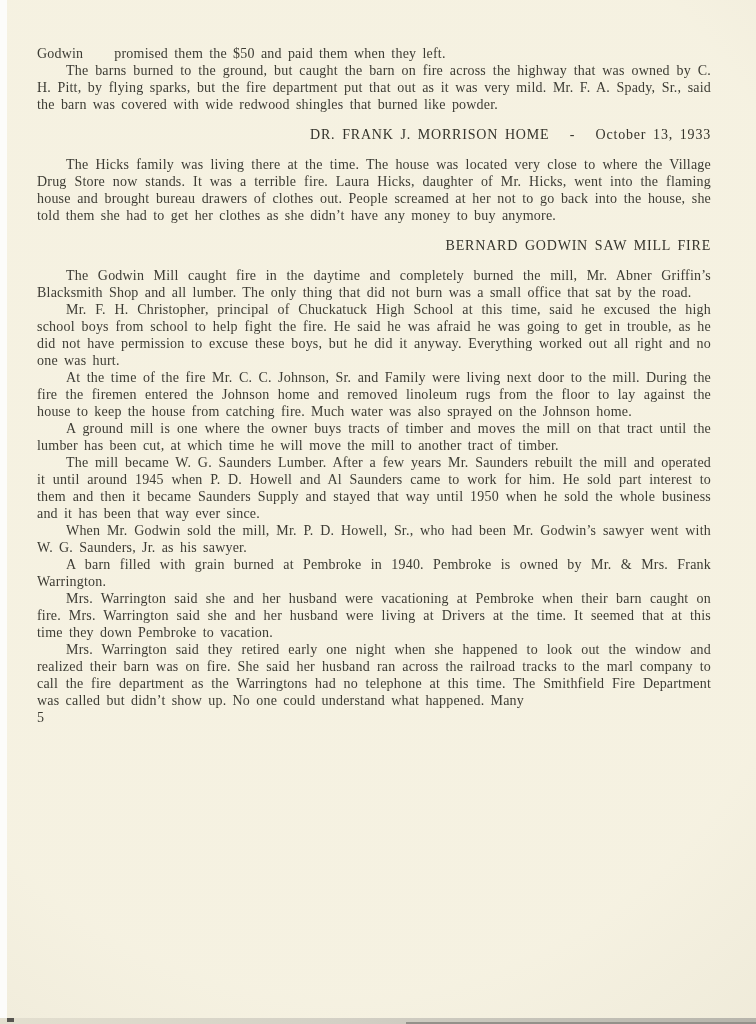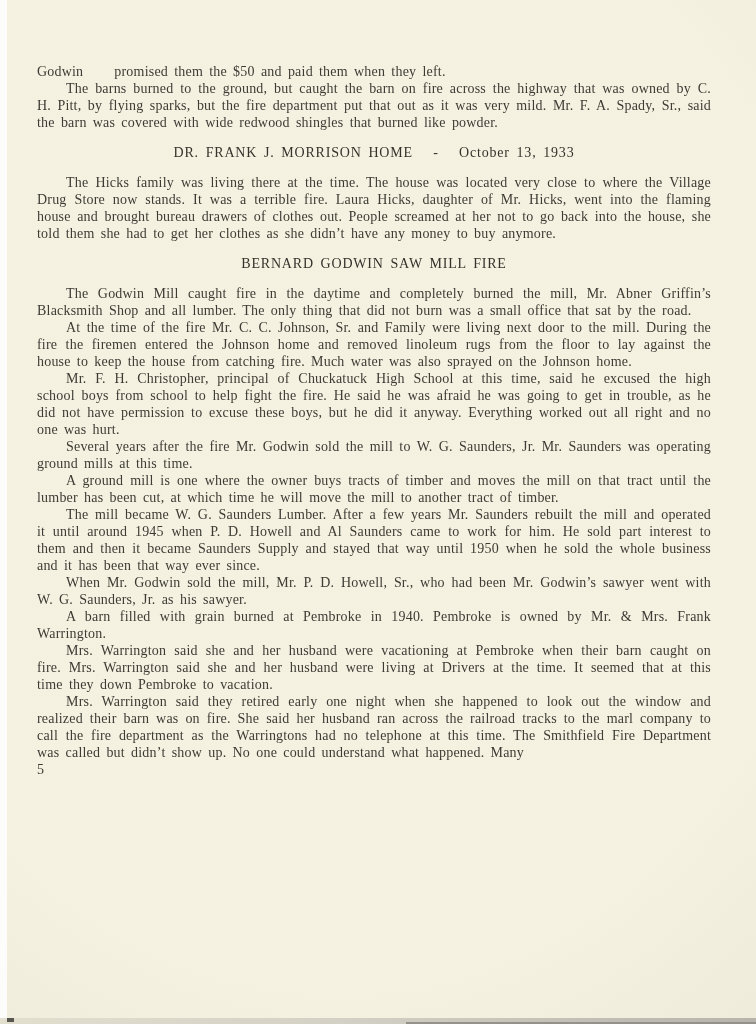--- a/index.html
+++ b/index.html
@@ -28,21 +28,21 @@
   .scan-edge-bottom-line {
     position: absolute; right: 0; bottom: 0; width: 350px; height: 2px;
     background: #93918a;
   }
   .scan-speck {
     position: absolute; left: 7px; bottom: 2px; width: 7px; height: 4px;
     background: #575550;
   }
   .content {
     position: absolute;
-    left: 37px; top: 63px; width: 674px;
+    left: 37px; top: 45px; width: 674px;
     color: #3d3c34;
     font-size: 14px;
     line-height: 17px;
     letter-spacing: 0.2px;
     word-spacing: 2.5px;
   }
   .content p {
     margin: 0;
     text-align: justify;
     text-indent: 29px;
@@ -50,21 +50,21 @@
   .content p.no-indent {
     text-indent: 0;
     text-align: left;
   }
   .content h2 {
     margin: 13px 0 13px 0;
     font-size: 14px;
     font-weight: normal;
     color: #34332b;
     letter-spacing: 0.8px;
-    text-align: center;
+    text-align: right;
     text-indent: 0;
   }
   .page-number {
     margin-top: 7px;
     text-align: center;
     text-indent: 0 !important;
     letter-spacing: 0;
   }
 </style>
 </head>
@@ -81,23 +81,22 @@
     </section>
 
     <section>
       <h2>DR. FRANK J. MORRISON HOME&nbsp;&nbsp;&nbsp;-&nbsp;&nbsp;&nbsp;October 13, 1933</h2>
       <p>The Hicks family was living there at the time. The house was located very close to where the Village Drug Store now stands. It was a terrible fire. Laura Hicks, daughter of Mr. Hicks, went into the flaming house and brought bureau drawers of clothes out. People screamed at her not to go back into the house, she told them she had to get her clothes as she didn’t have any money to buy anymore.</p>
     </section>
 
     <section>
       <h2>BERNARD GODWIN SAW MILL FIRE</h2>
       <p>The Godwin Mill caught fire in the daytime and completely burned the mill, Mr. Abner Griffin’s Blacksmith Shop and all lumber. The only thing that did not burn was a small office that sat by the road.</p>
+      <p>Mr. F. H. Christopher, principal of Chuckatuck High School at this time, said he excused the high school boys from school to help fight the fire. He said he was afraid he was going to get in trouble, as he did not have permission to excuse these boys, but he did it anyway. Everything worked out all right and no one was hurt.</p>
       <p>At the time of the fire Mr. C. C. Johnson, Sr. and Family were living next door to the mill. During the fire the firemen entered the Johnson home and removed linoleum rugs from the floor to lay against the house to keep the house from catching fire. Much water was also sprayed on the Johnson home.</p>
-      <p>Mr. F. H. Christopher, principal of Chuckatuck High School at this time, said he excused the high school boys from school to help fight the fire. He said he was afraid he was going to get in trouble, as he did not have permission to excuse these boys, but he did it anyway. Everything worked out all right and no one was hurt.</p>
-      <p>Several years after the fire Mr. Godwin sold the mill to W. G. Saunders, Jr. Mr. Saunders was operating ground mills at this time.</p>
       <p>A ground mill is one where the owner buys tracts of timber and moves the mill on that tract until the lumber has been cut, at which time he will move the mill to another tract of timber.</p>
       <p>The mill became W. G. Saunders Lumber. After a few years Mr. Saunders rebuilt the mill and operated it until around 1945 when P. D. Howell and Al Saunders came to work for him. He sold part interest to them and then it became Saunders Supply and stayed that way until 1950 when he sold the whole business and it has been that way ever since.</p>
       <p>When Mr. Godwin sold the mill, Mr. P. D. Howell, Sr., who had been Mr. Godwin’s sawyer went with W. G. Saunders, Jr. as his sawyer.</p>
     </section>
 
     <section>
       <p>A barn filled with grain burned at Pembroke in 1940. Pembroke is owned by Mr. &amp; Mrs. Frank Warrington.</p>
       <p>Mrs. Warrington said she and her husband were vacationing at Pembroke when their barn caught on fire. Mrs. Warrington said she and her husband were living at Drivers at the time. It seemed that at this time they down Pembroke to vacation.</p>
       <p>Mrs. Warrington said they retired early one night when she happened to look out the window and realized their barn was on fire. She said her husband ran across the railroad tracks to the marl company to call the fire department as the Warringtons had no telephone at this time. The Smithfield Fire Department was called but didn’t show up. No one could understand what happened. Many</p>
     </section>

